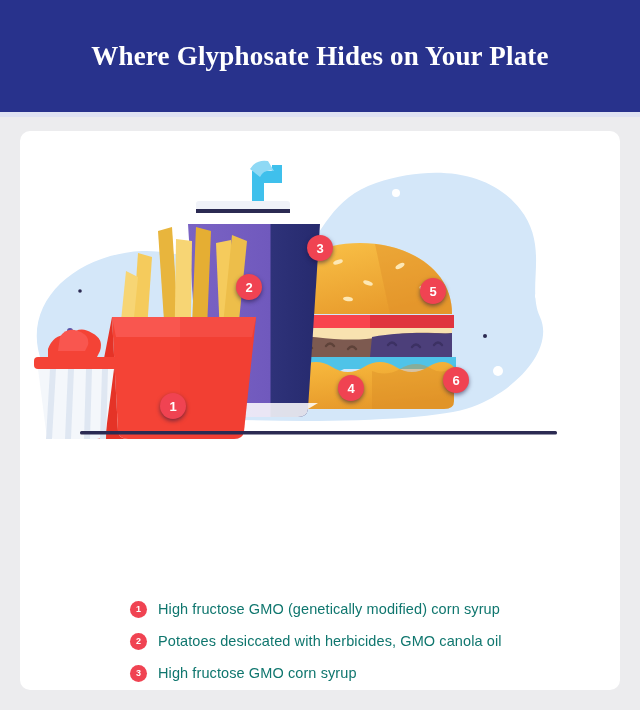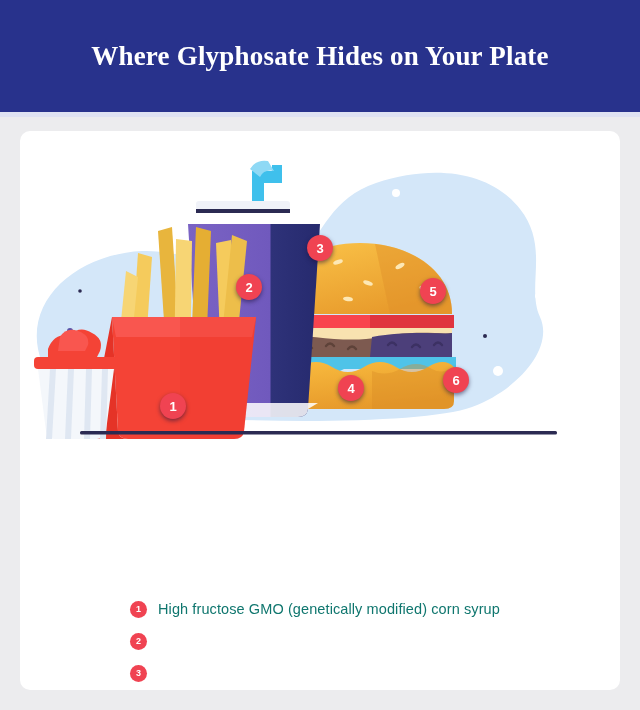--- a/index.html
+++ b/index.html
@@ -236,23 +236,25 @@
       </svg>
     </div>
 
     <div class="legend">
       <div class="legend-row">
         <div class="legend-badge">1</div>
         <div class="legend-text">High fructose GMO (genetically modified) corn syrup</div>
       </div>
       <div class="legend-row">
         <div class="legend-badge">2</div>
+        <div class="legend-text">Potatoes desiccated with herbicides, GMO canola oil</div>
       </div>
       <div class="legend-row">
         <div class="legend-badge">3</div>
+        <div class="legend-text">High fructose GMO corn syrup</div>
       </div>
       <div class="legend-row">
         
         
       </div>
 
     </div>
 
   </div>
 

